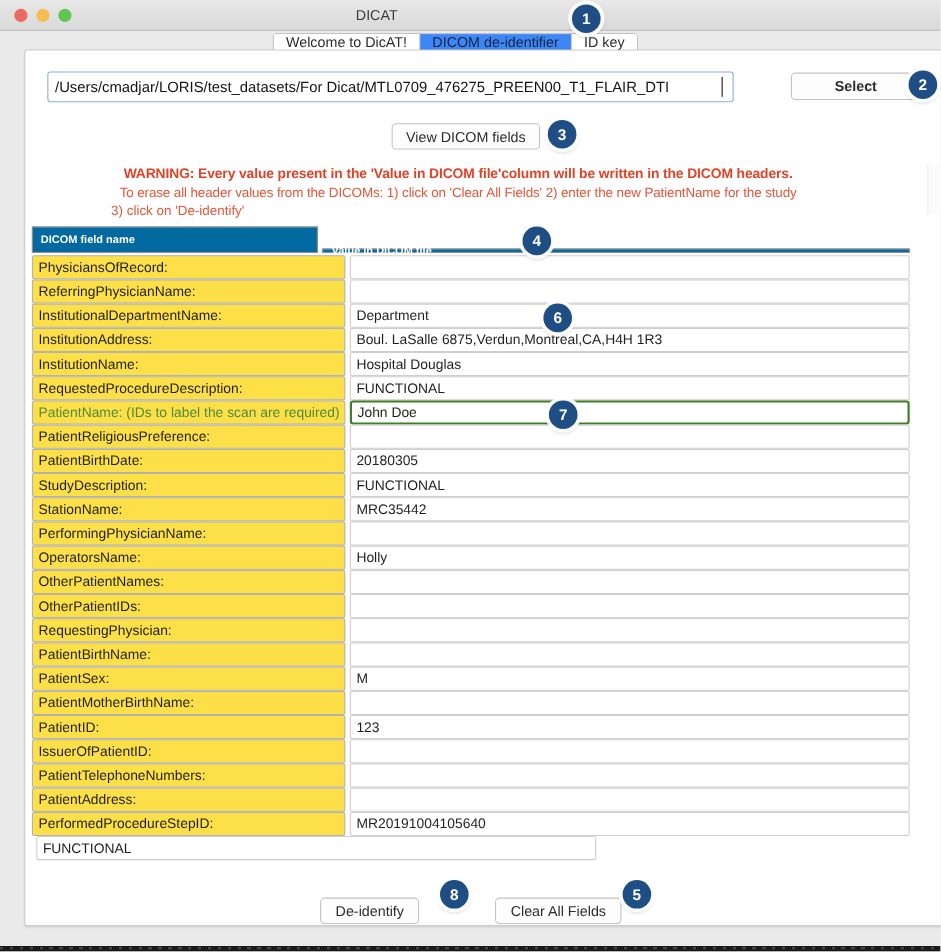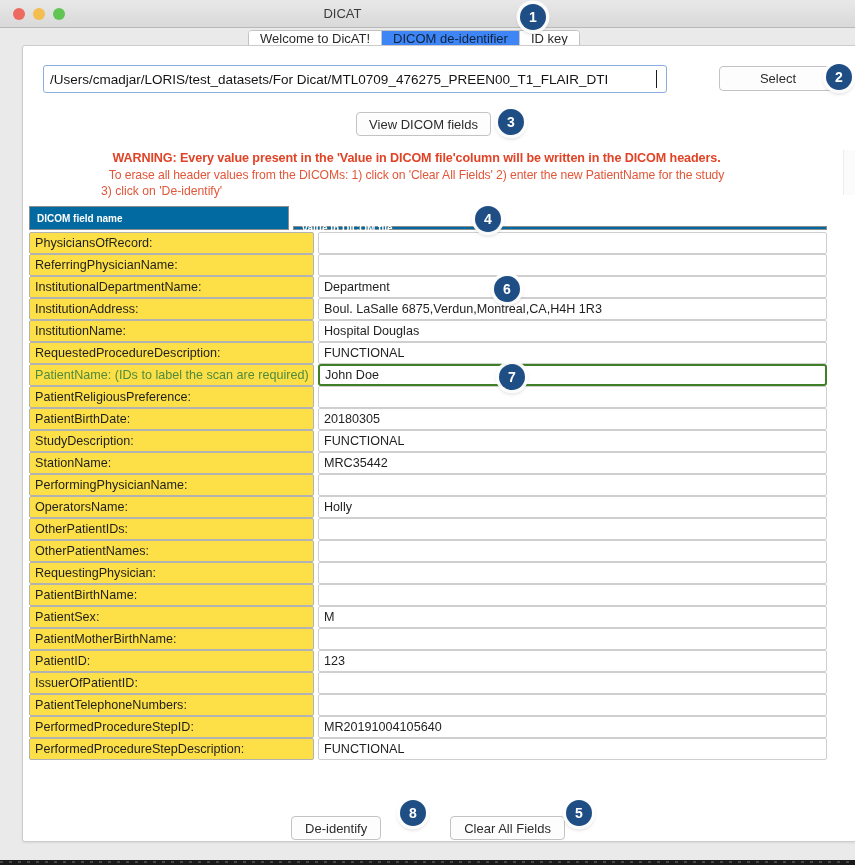--- a/index.html
+++ b/index.html
@@ -108,20 +108,21 @@
     position: absolute; left: 676px; top: 1px;
     width: 118px; height: 25px;
     box-sizing: border-box;
     background: #fdfdfd;
     border: 1px solid #c3c3c3;
     border-radius: 4px;
     font-family: "Liberation Sans", sans-serif;
     font-size: 13px;
     color: #2c2c2c;
     cursor: default;
+    font-weight: bold;
   }
 
   
   .view-btn {
     position: absolute; left: 333px; top: 66px;
     width: 135px; height: 24px;
     box-sizing: border-box;
     background: #fdfdfd;
     border: 1px solid #c3c3c3;
     border-radius: 4px;
@@ -378,25 +379,25 @@
           </div>
           <div class="trow">
             <div class="cell-name">PerformingPhysicianName:</div>
             <div class="cell-val"></div>
           </div>
           <div class="trow">
             <div class="cell-name">OperatorsName:</div>
             <div class="cell-val">Holly</div>
           </div>
           <div class="trow">
+            <div class="cell-name">OtherPatientNames:</div>
+            <div class="cell-val"></div>
+          </div>
+          <div class="trow">
             <div class="cell-name">OtherPatientIDs:</div>
-            <div class="cell-val"></div>
-          </div>
-          <div class="trow">
-            <div class="cell-name">OtherPatientNames:</div>
             <div class="cell-val"></div>
           </div>
           <div class="trow">
             <div class="cell-name">RequestingPhysician:</div>
             <div class="cell-val"></div>
           </div>
           <div class="trow">
             <div class="cell-name">PatientBirthName:</div>
             <div class="cell-val"></div>
           </div>
@@ -414,25 +415,28 @@
           </div>
           <div class="trow">
             <div class="cell-name">IssuerOfPatientID:</div>
             <div class="cell-val"></div>
           </div>
           <div class="trow">
             <div class="cell-name">PatientTelephoneNumbers:</div>
             <div class="cell-val"></div>
           </div>
           <div class="trow">
+            <div class="cell-name">PatientAddress:</div>
+            <div class="cell-val"></div>
+          </div>
+          <div class="trow">
             <div class="cell-name">PerformedProcedureStepID:</div>
             <div class="cell-val">MR20191004105640</div>
           </div>
           <div class="trow">
-            <div class="cell-name">PerformedProcedureStepDescription:</div>
             <div class="cell-val">FUNCTIONAL</div>
           </div>
         </div>
     </div>
 
     <div class="btm" id="bottom-buttons">
         <button class="btm-btn">De-identify</button>
         <button class="btm-btn">Clear All Fields</button>
       </div>
   </div>

